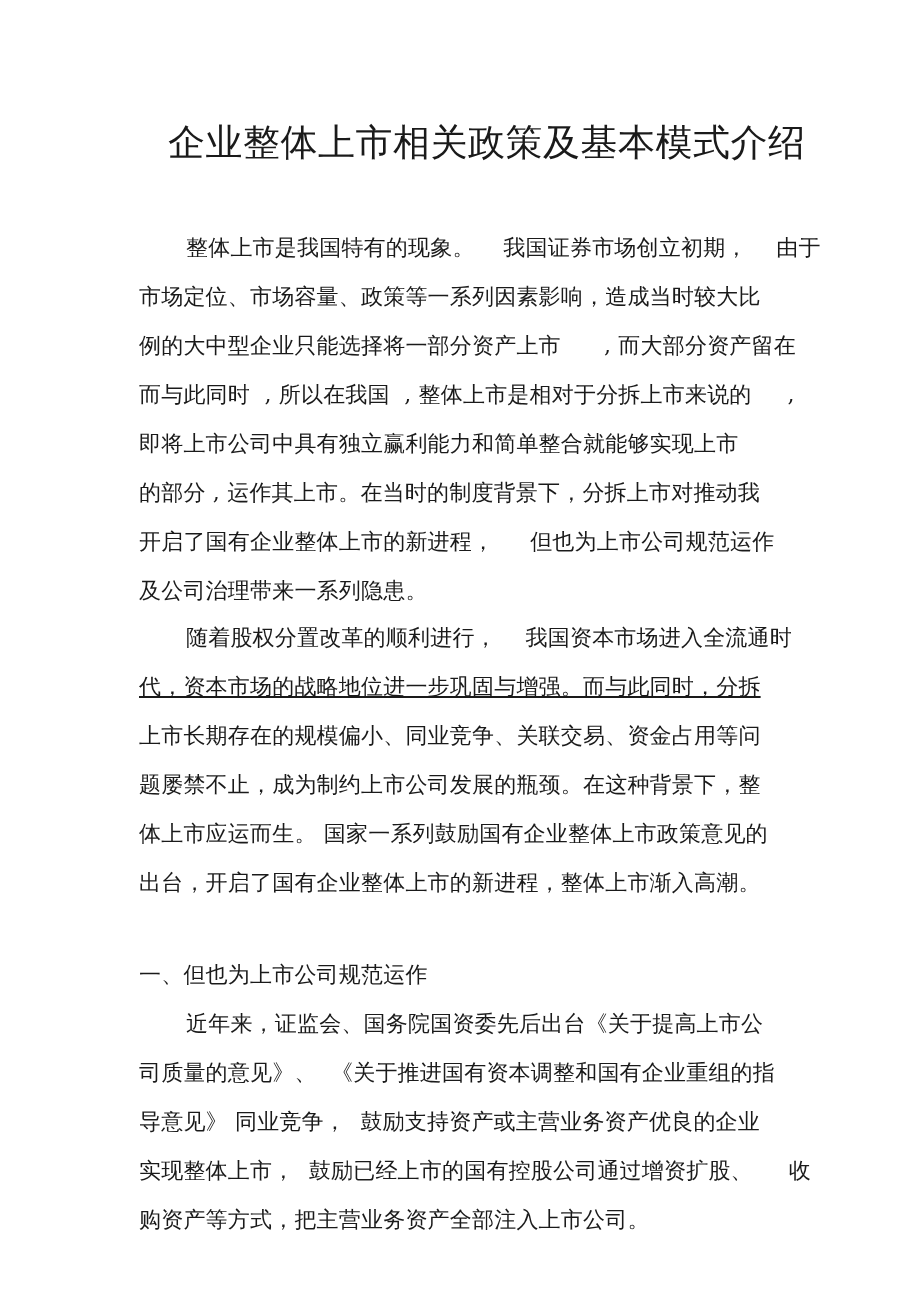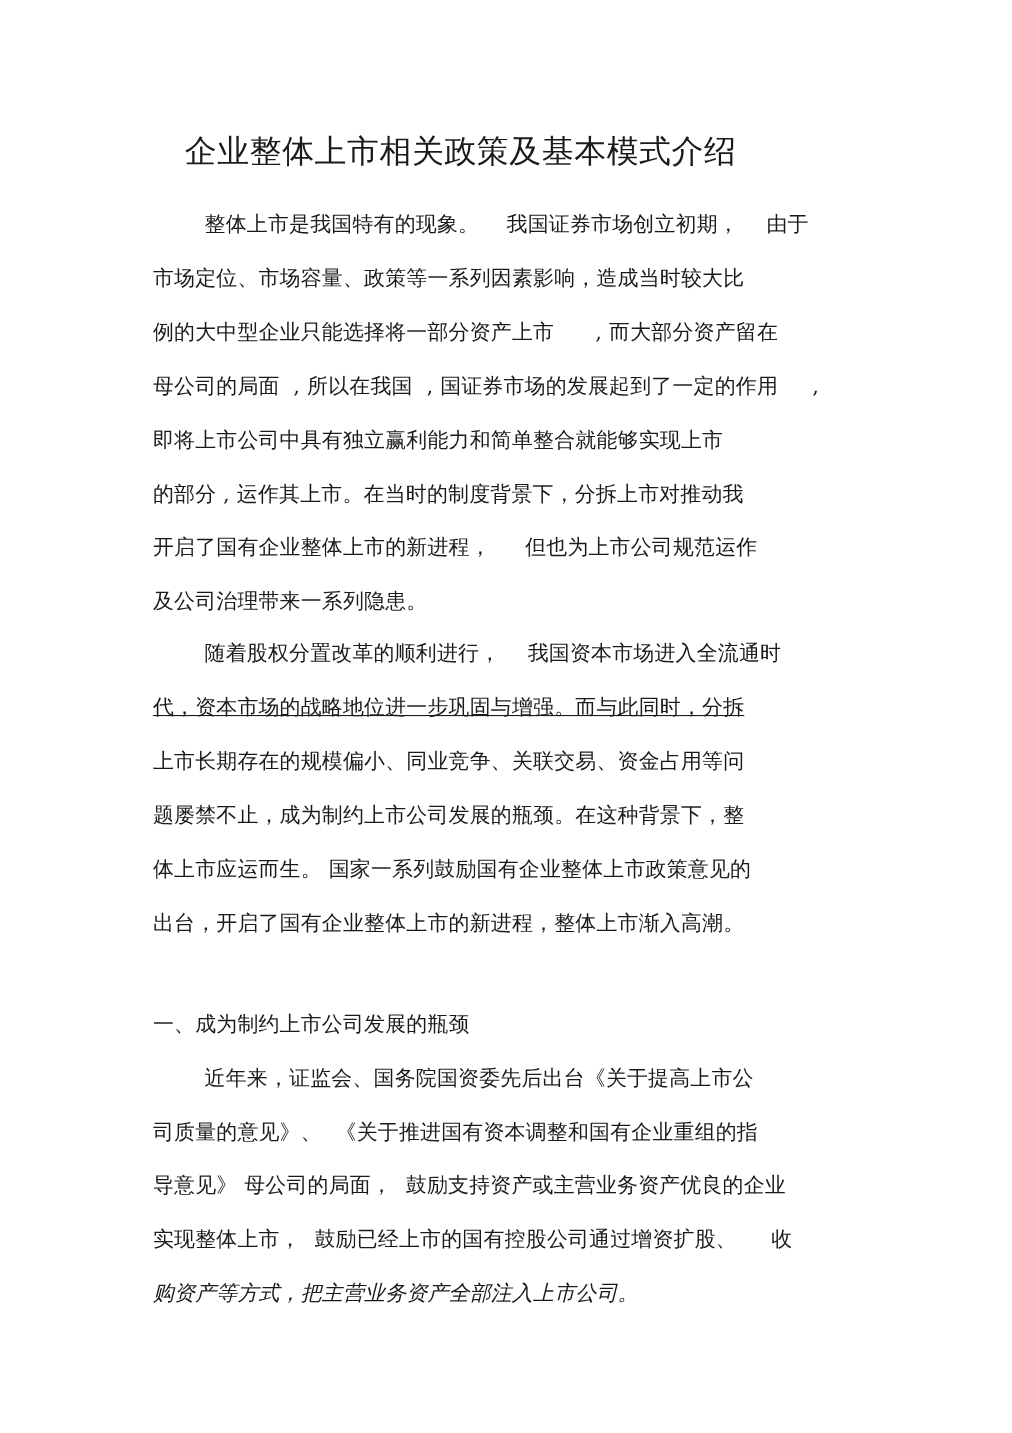--- a/index.html
+++ b/index.html
@@ -1,41 +1,41 @@
 <!DOCTYPE html>
 <html><head>
   <meta charset="utf-8">
   <style>
     html, body { margin: 0; padding: 0; background: #ffffff; }
     body { width: 920px; height: 1303px; position: relative; overflow: hidden;
       font-family: "DejaVu Serif", "Liberation Serif", serif; color: #1a1a1a; }
-    .title { position: absolute; left: 168px; top: 118px; font-size: 29px; letter-spacing: 0.5px; white-space: nowrap; }
-    .line { position: absolute; left: 139px; font-size: 19px; white-space: pre; line-height: 28px; letter-spacing: 0.2px; }
+    .title { position: absolute; left: 168px; top: 118px; font-size: 37px; letter-spacing: 0.5px; white-space: nowrap; }
+    .line { position: absolute; left: 139px; font-size: 22px; white-space: pre; line-height: 28px; letter-spacing: 0.2px; margin-top: 44px; }
     .indent { left: 186px; }
   </style>
 </head>
 <body>
 
 <div>
   <div class="title">企业整体上市相关政策及基本模式介绍</div>
   <div id="lines">
       <div class="line indent" style="top: 190px;">整体上市是我国特有的现象。    我国证券市场创立初期，    由于</div>
       <div class="line" style="top: 239px;">市场定位、市场容量、政策等一系列因素影响，造成当时较大比</div>
       <div class="line" style="top: 288px;">例的大中型企业只能选择将一部分资产上市      , 而大部分资产留在</div>
-      <div class="line" style="top: 337px;">母公司的局面  , 所以在我国  , 国证券市场的发展起到了一定的作用     ,</div>
+      <div class="line" style="top: 337px;">而与此同时  , 所以在我国  , 整体上市是相对于分拆上市来说的     ,</div>
       <div class="line" style="top: 386px;">即将上市公司中具有独立赢利能力和简单整合就能够实现上市</div>
       <div class="line" style="top: 435px;">的部分 , 运作其上市。在当时的制度背景下，分拆上市对推动我</div>
       <div class="line" style="top: 484px;">开启了国有企业整体上市的新进程，     但也为上市公司规范运作</div>
       <div class="line" style="top: 533px;">及公司治理带来一系列隐患。</div>
       <div class="line indent" style="top: 580px;">随着股权分置改革的顺利进行，    我国资本市场进入全流通时</div>
       <div class="line" style="top: 629px; text-decoration: underline;">代，资本市场的战略地位进一步巩固与增强。而与此同时，分拆</div>
       <div class="line" style="top: 678px;">上市长期存在的规模偏小、同业竞争、关联交易、资金占用等问</div>
       <div class="line" style="top: 727px;">题屡禁不止，成为制约上市公司发展的瓶颈。在这种背景下，整</div>
       <div class="line" style="top: 776px; text-align: right;">体上市应运而生。 国家一系列鼓励国有企业整体上市政策意见的</div>
       <div class="line" style="top: 825px;">出台，开启了国有企业整体上市的新进程，整体上市渐入高潮。</div>
-      <div class="line" style="top: 917px;">一、成为制约上市公司发展的瓶颈</div>
+      <div class="line" style="top: 917px;">一、但也为上市公司规范运作</div>
       <div class="line indent" style="top: 966px;">近年来，证监会、国务院国资委先后出台《关于提高上市公</div>
       <div class="line" style="top: 1015px;">司质量的意见》、  《关于推进国有资本调整和国有企业重组的指</div>
-      <div class="line" style="top: 1064px;">导意见》 母公司的局面，  鼓励支持资产或主营业务资产优良的企业</div>
+      <div class="line" style="top: 1064px;">导意见》 同业竞争，  鼓励支持资产或主营业务资产优良的企业</div>
       <div class="line" style="top: 1113px;">实现整体上市，  鼓励已经上市的国有控股公司通过增资扩股、     收</div>
-      <div class="line" style="top: 1162px; font-style: italic;">购资产等方式，把主营业务资产全部注入上市公司。</div>
+      <div class="line" style="top: 1162px;">购资产等方式，把主营业务资产全部注入上市公司。</div>
     </div>
 </div>
 
 </body></html>

